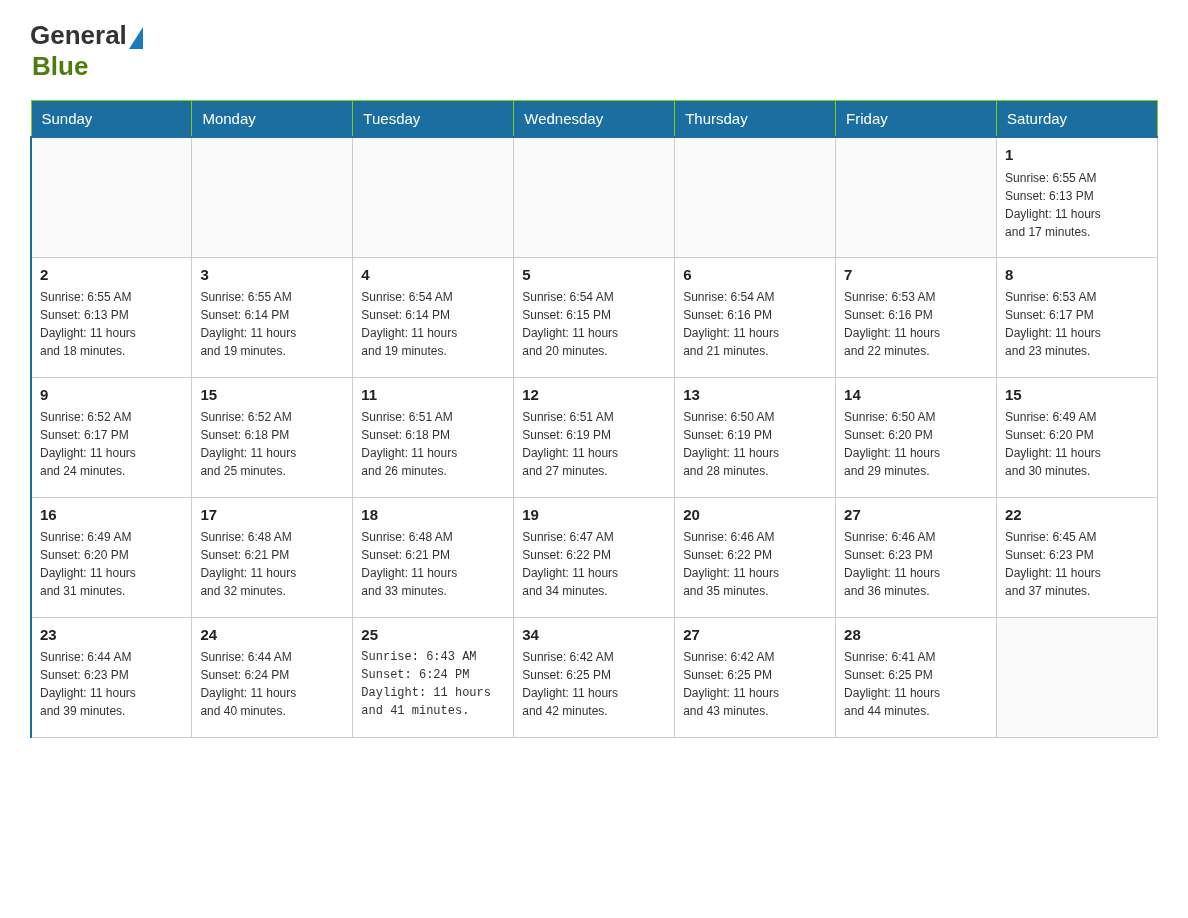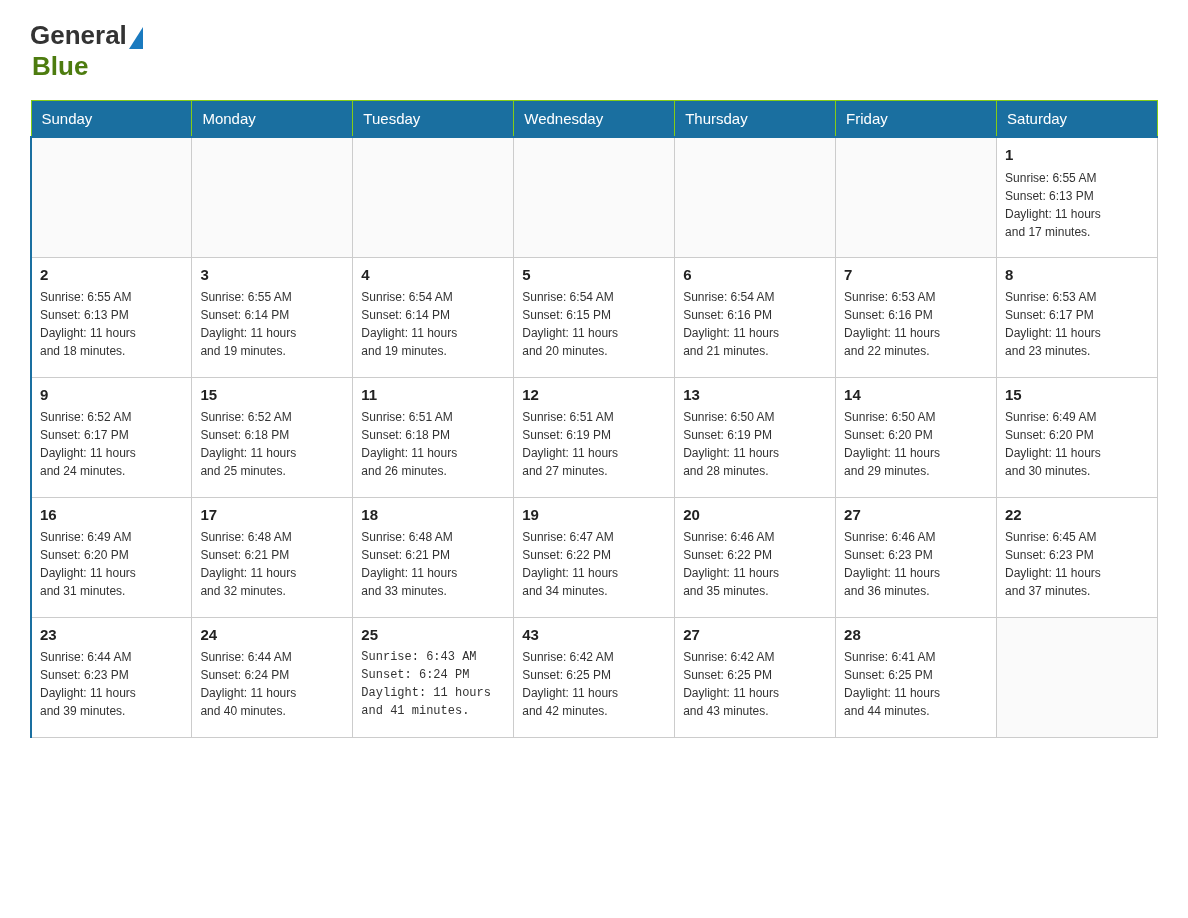--- a/index.html
+++ b/index.html
@@ -318,21 +318,21 @@
 and 40 minutes.</div>
         </td>
         <td>
           <span class="day-num">25</span>
           <div class="day-info" style="white-space: pre-line; font-family: Liberation Mono, monospace;">Sunrise: 6:43 AM
 Sunset: 6:24 PM
 Daylight: 11 hours
 and 41 minutes.</div>
         </td>
         <td>
-          <span class="day-num">43</span>
+          <span class="day-num">34</span>
           <div class="day-info" style="white-space: pre-line;">Sunrise: 6:42 AM
 Sunset: 6:25 PM
 Daylight: 11 hours
 and 42 minutes.</div>
         </td>
         <td>
           <span class="day-num">27</span>
           <div class="day-info" style="white-space: pre-line;">Sunrise: 6:42 AM
 Sunset: 6:25 PM
 Daylight: 11 hours

